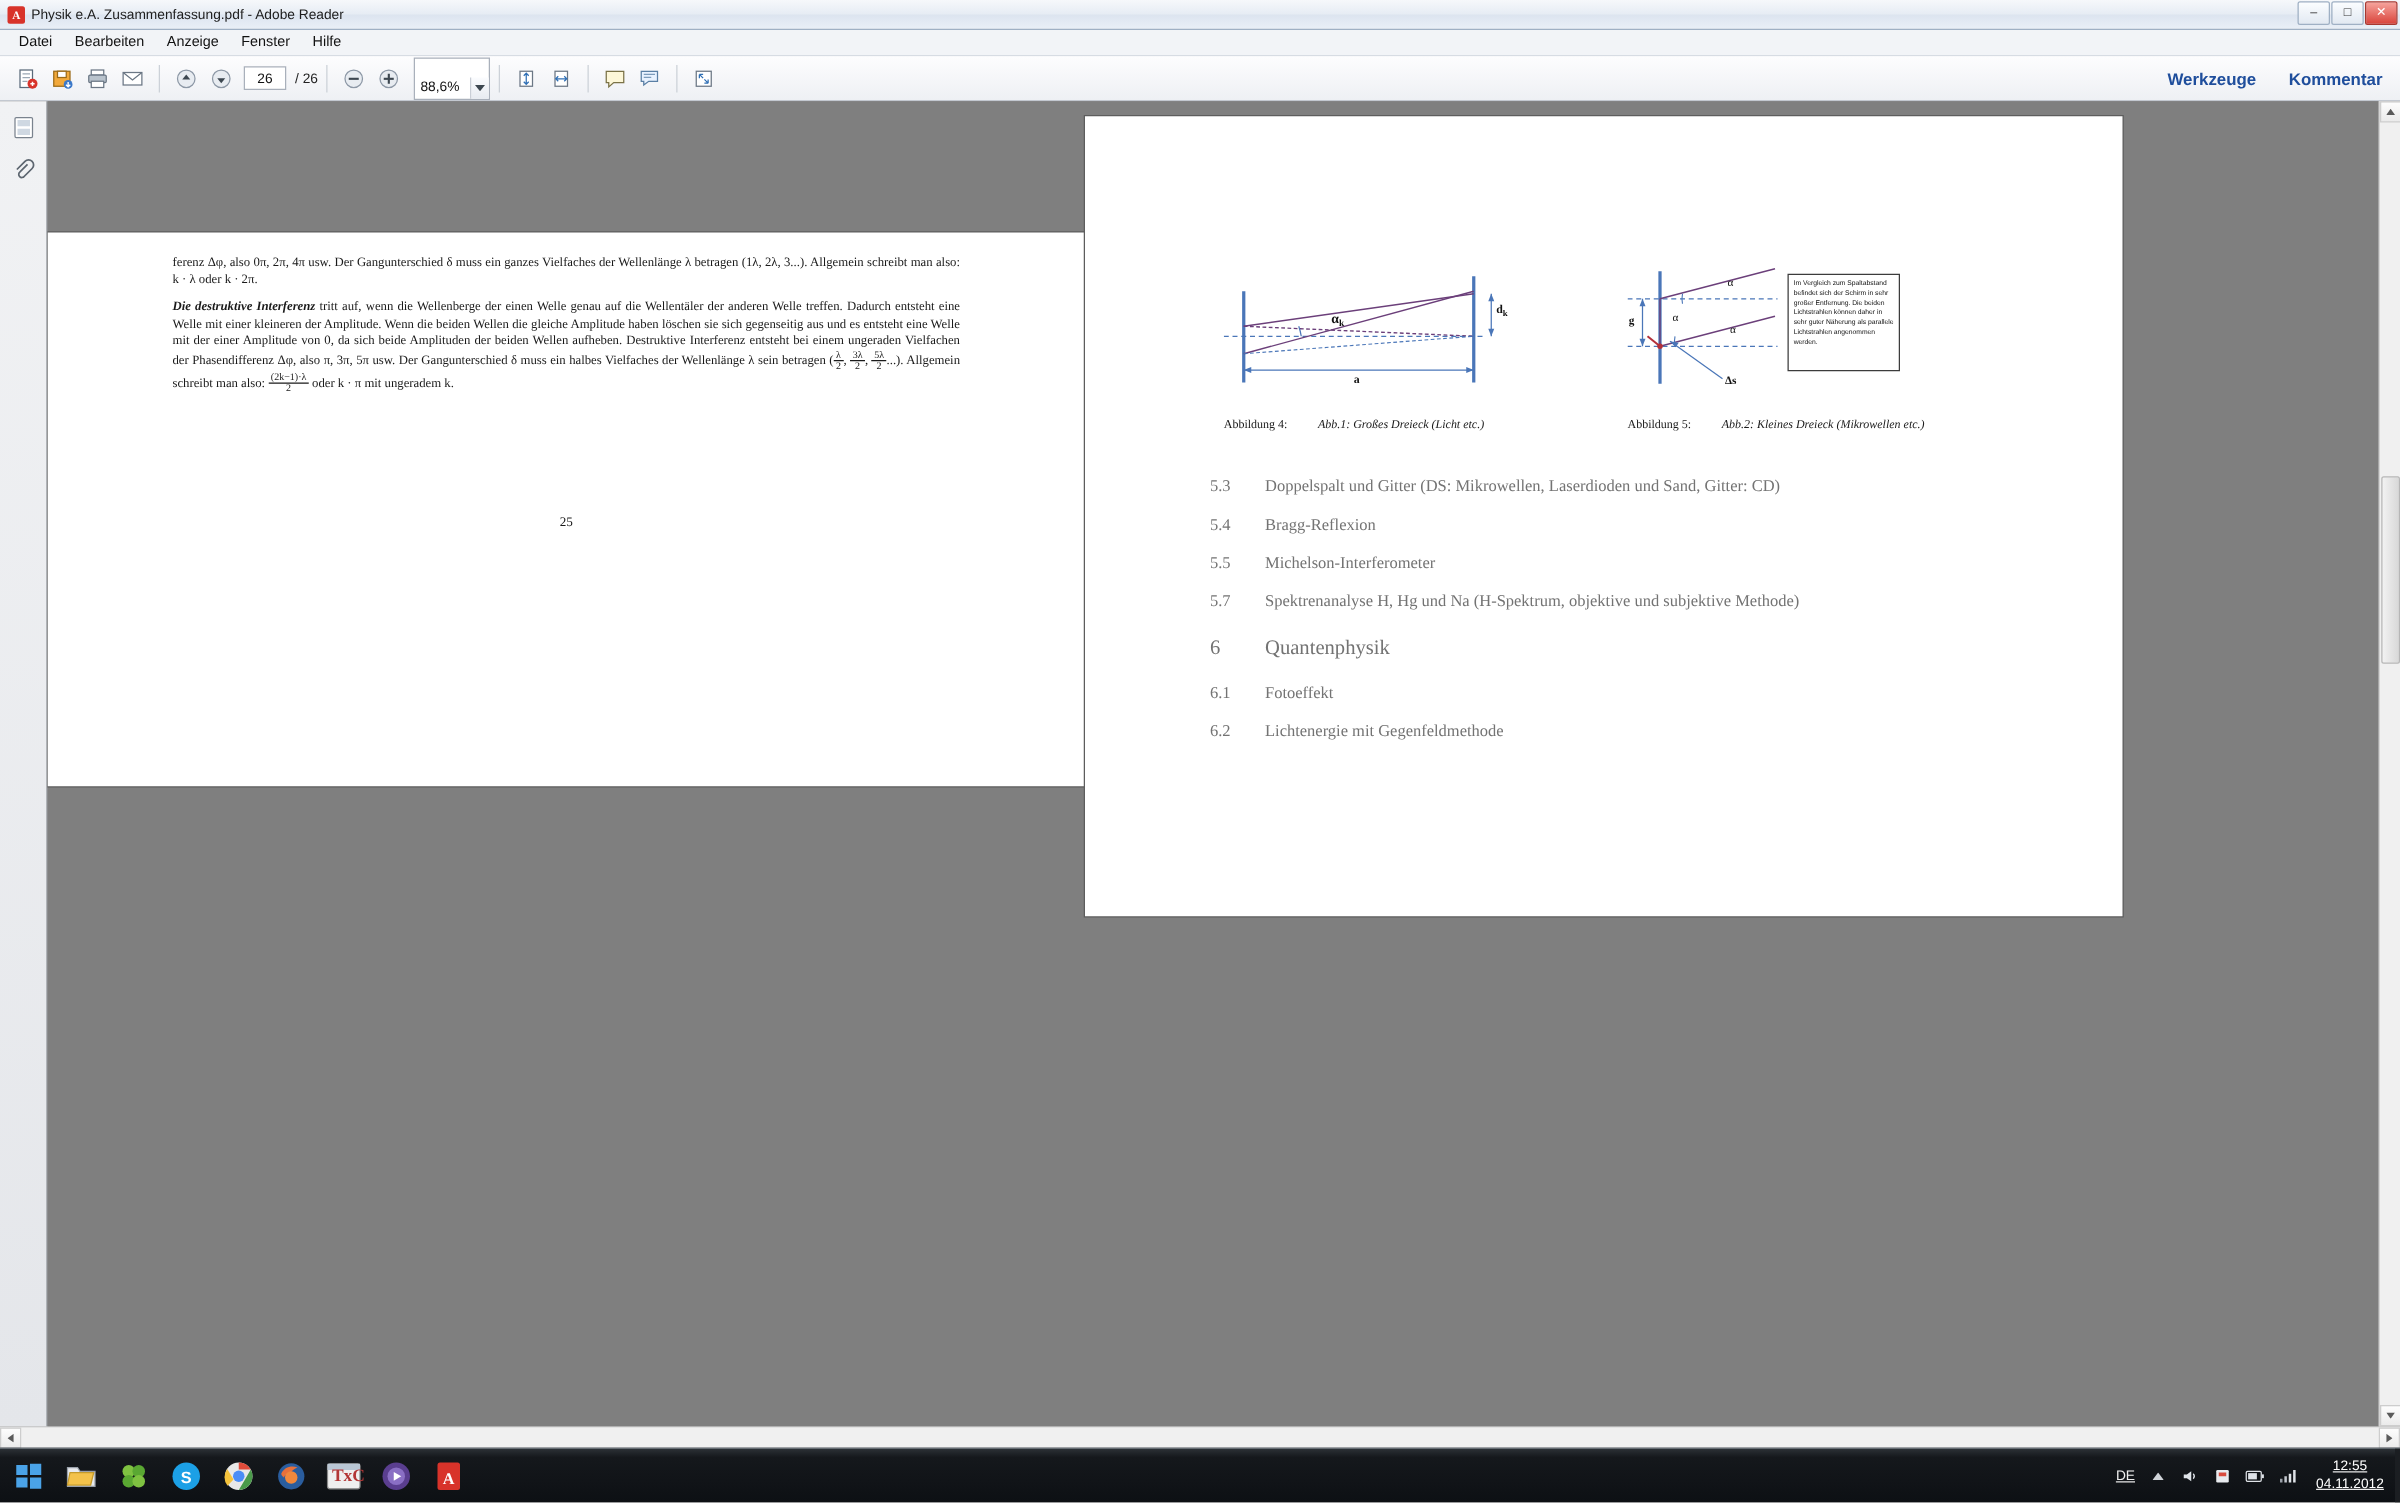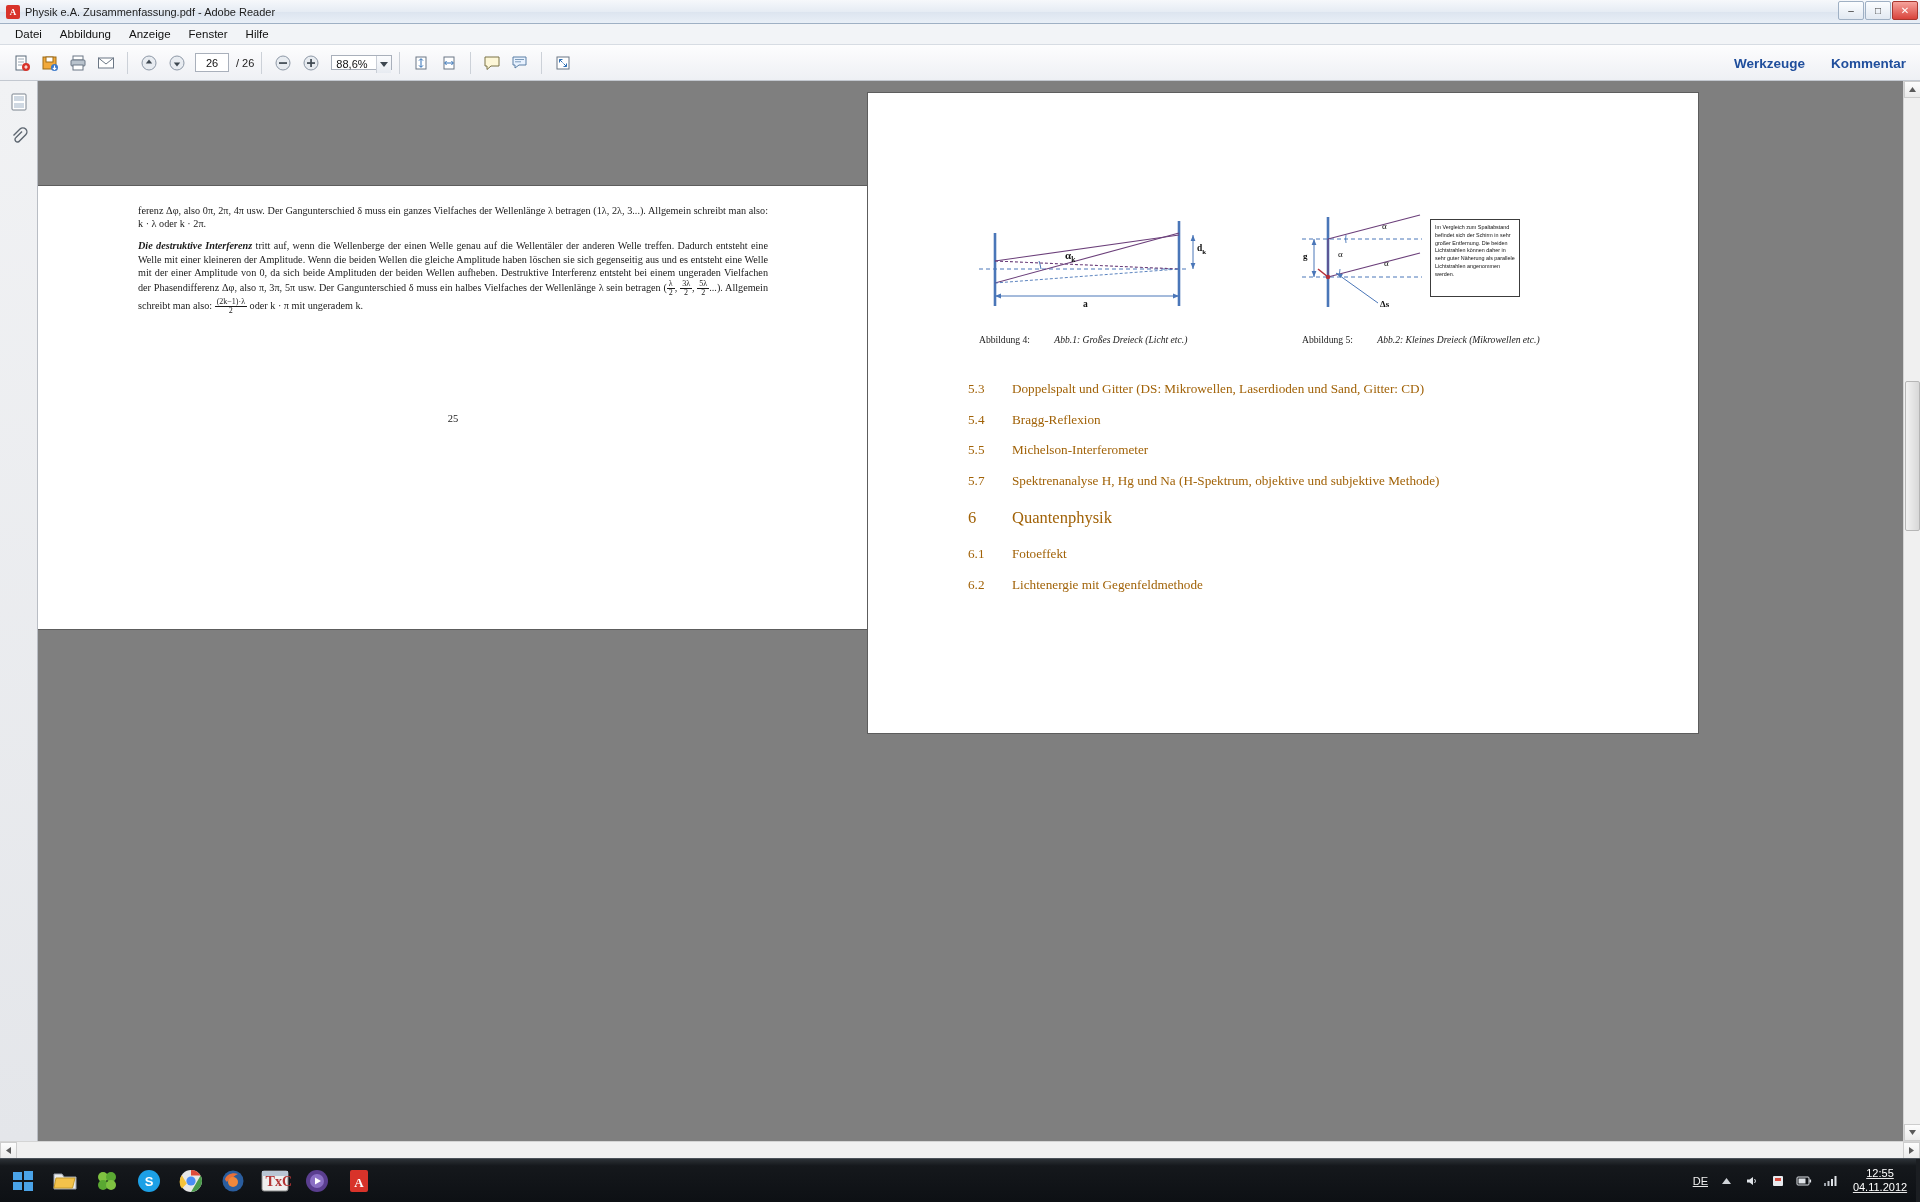--- a/index.html
+++ b/index.html
@@ -110,24 +110,24 @@
     text-align: center;
     color: #111;
     margin: 0 4px;
     padding: 0;
     font-family: "Liberation Sans", sans-serif;
   }
   .page-total {
     font-size: 11px; color: #222; margin-left: 3px; white-space: nowrap;
   }
   .zoom-box {
-    display: flex; align-items: flex-start;
+    display: flex; align-items: flex-end;
     border: 1px solid #a9b0bb;
     background: #fff;
-    height: 15px; margin-left: 6px;
+    height: 34px; margin-left: 6px;
   }
   .zoom-val {
     width: 44px; font-size: 11px; color: #111;
     padding: 0 4px; line-height: 17px;
   }
   .zoom-arrow {
     width: 15px; height: 17px;
     border-left: 1px solid #c9ced6;
     background: linear-gradient(to bottom, #fbfcfe, #e7ebf1);
     display: flex; align-items: center; justify-content: center;
@@ -235,21 +235,21 @@
     line-height: 1.45;
     color: #111;
     padding: 4px 4px;
   }
 
   
   .toc { margin-top: 34px; }
   .toc-item {
     display: flex;
     font-family: "Liberation Serif", serif;
-    color: #a16207;
+    color: #737373;
     margin-bottom: 13px;
     font-size: 13.2px;
     line-height: 1.33;
   }
   .toc-num { width: 44px; flex: 0 0 44px; }
   .toc-label { flex: 1 1 auto; }
   .toc-item.section {
     font-size: 16.5px;
     margin-top: 18px; margin-bottom: 16px;
   }
@@ -335,21 +335,21 @@
     <div class="title-text">Physik e.A. Zusammenfassung.pdf - Adobe Reader</div>
     <div class="win-buttons">
       <div class="win-btn">–</div>
       <div class="win-btn">□</div>
       <div class="win-btn close">✕</div>
     </div>
   </div>
 
   <div class="menubar">
     <div class="mi">Datei</div>
-    <div class="mi">Abbildung</div>
+    <div class="mi">Bearbeiten</div>
     <div class="mi">Anzeige</div>
     <div class="mi">Fenster</div>
     <div class="mi">Hilfe</div>
   </div>
 
   <div class="toolbar">
     <div class="tb-group">
       <div class="tb-btn">
         <svg width="18" height="18" viewBox="0 0 18 18">
             <rect x="3" y="2" width="10" height="14" fill="#fff" stroke="#5a6a7a"></rect>

